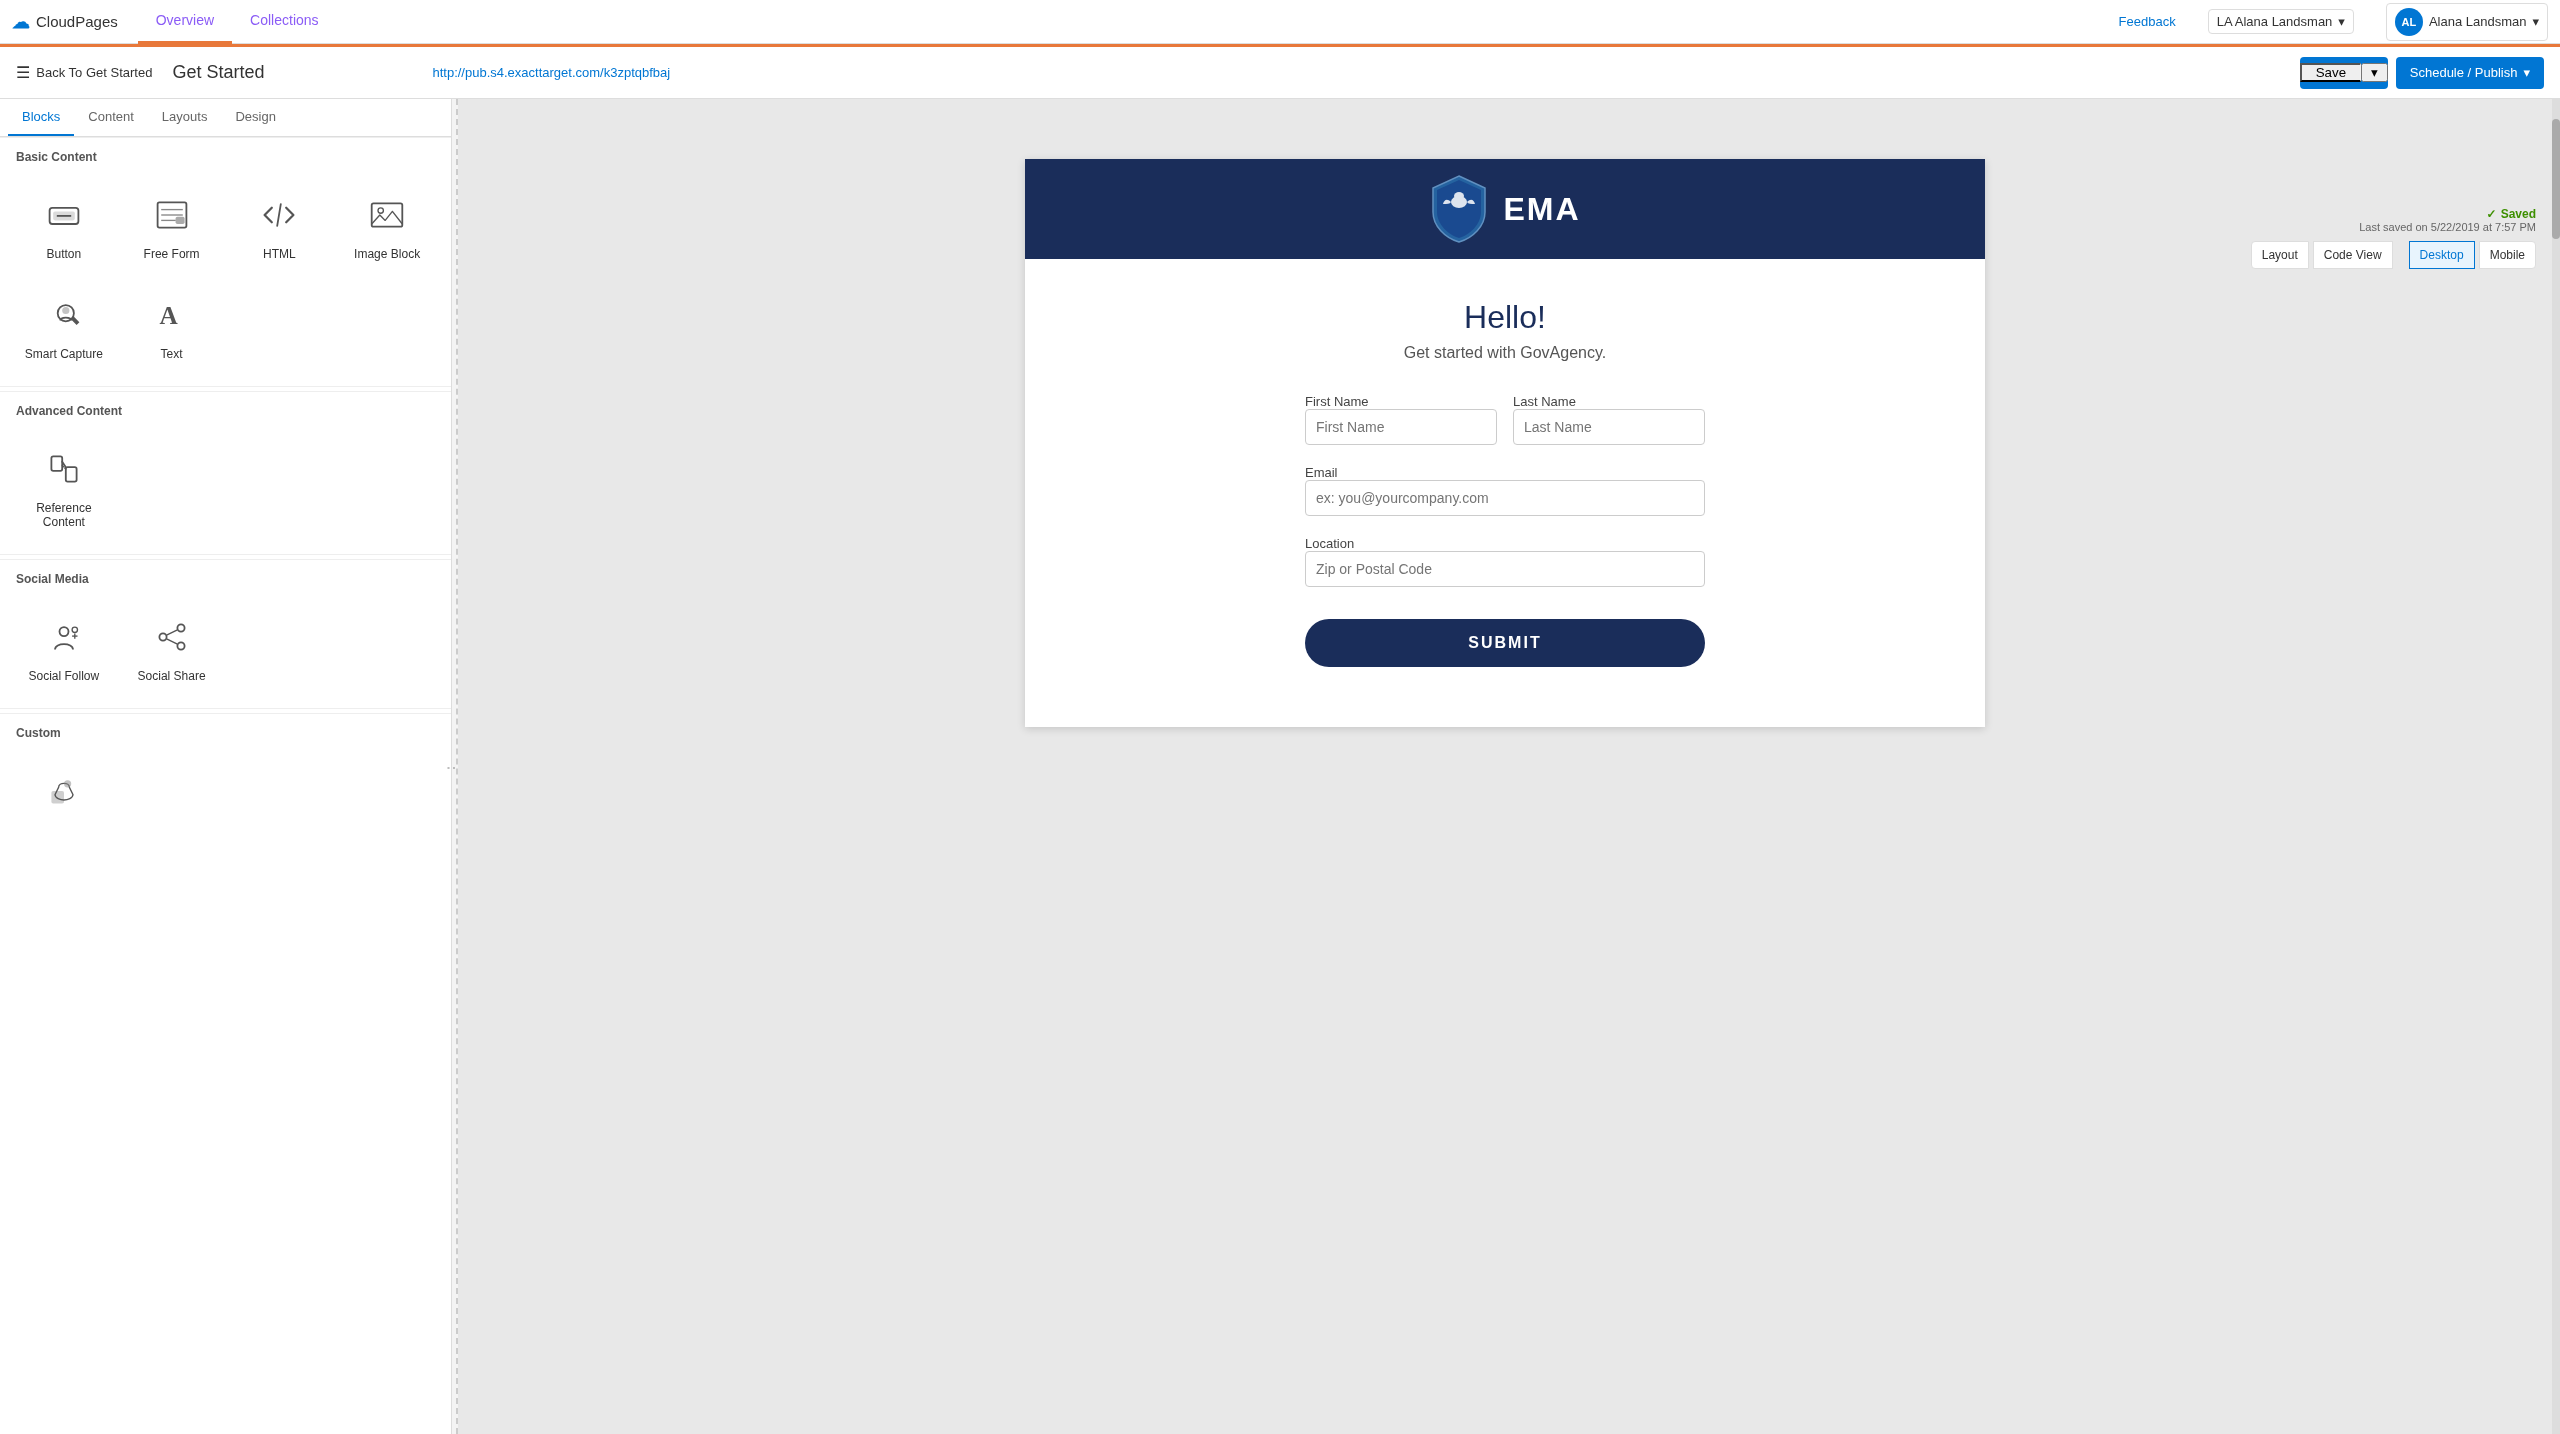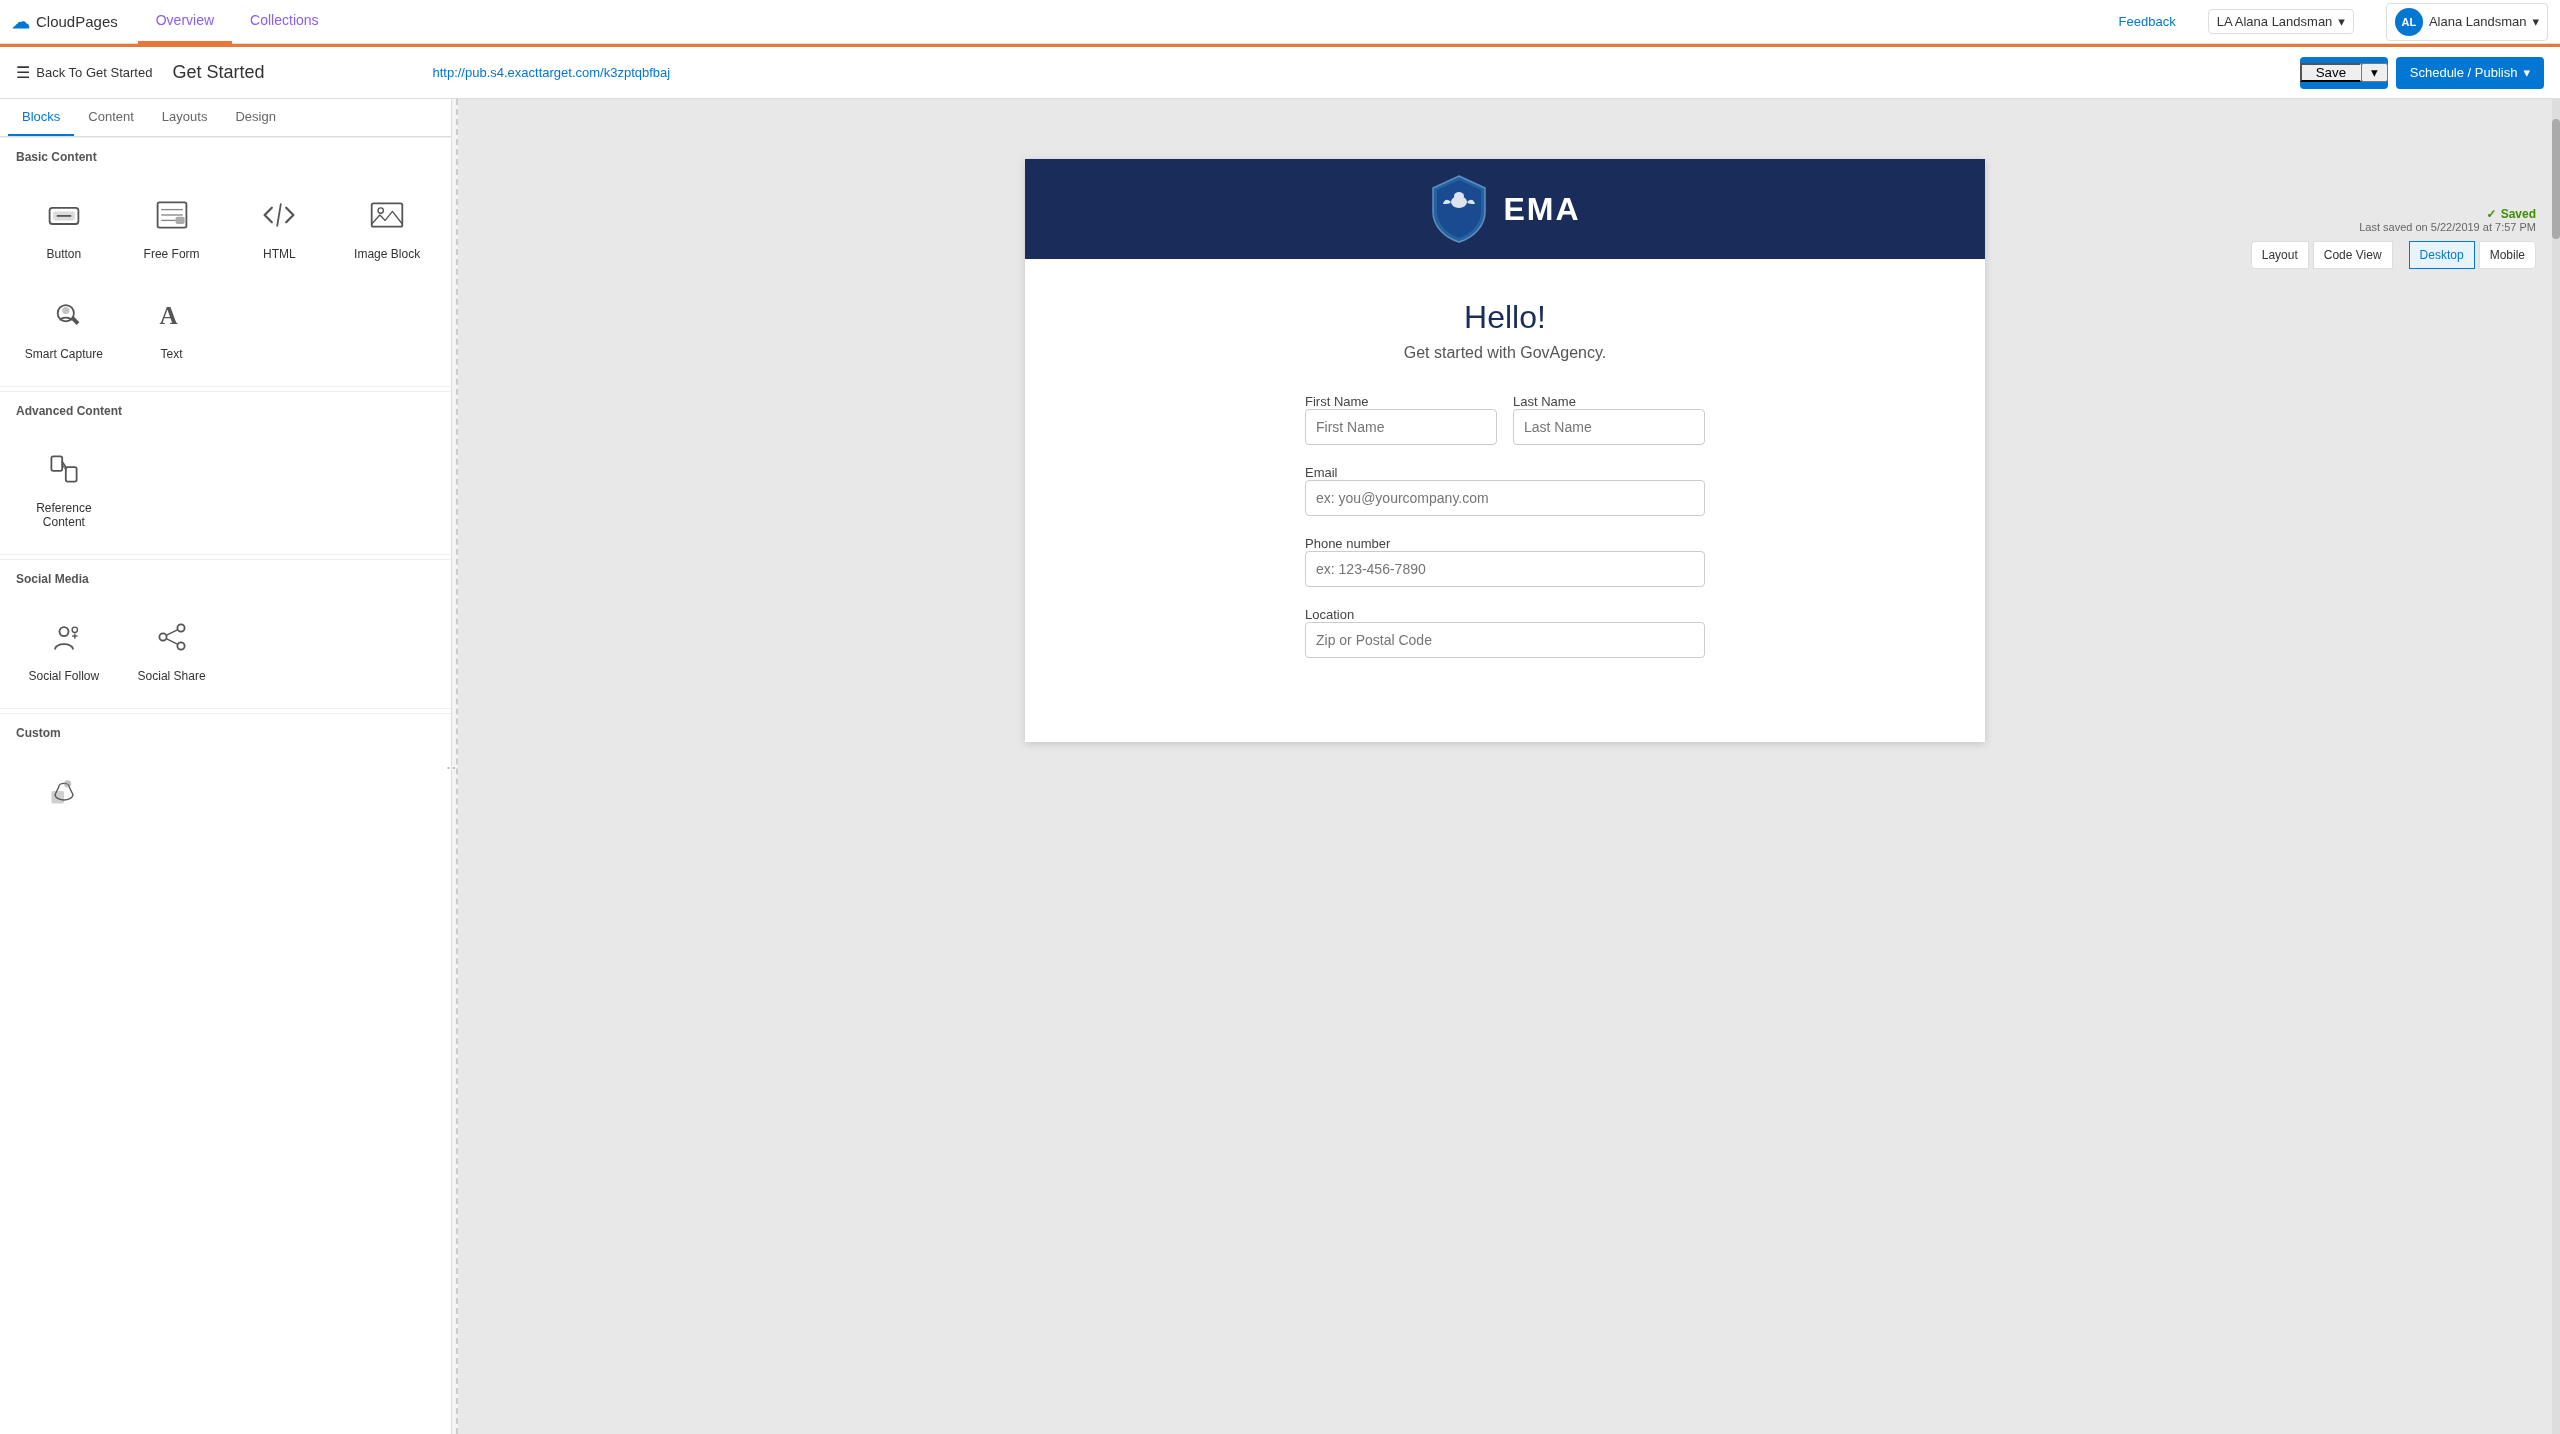--- a/index.html
+++ b/index.html
@@ -459,30 +459,27 @@
               <label class="form-label">Last Name</label>
               <input class="form-input" type="text" placeholder="Last Name" style="">
             </div>
           </div>
 
           <div class="form-group" style="margin-bottom:20px;">
             <label class="form-label">Email</label>
             <input class="form-input" type="email" placeholder="ex: you@yourcompany.com" style="">
           </div>
 
-          <div class="form-group" style="margin-bottom:20px;">
-            <label class="form-label">Phone number</label>
-            <input class="form-input" type="tel" placeholder="ex: 123-456-7890" style="">
-          </div>
 
           <div class="form-group" style="margin-bottom:24px;">
             <label class="form-label">Location</label>
             <input class="form-input" type="text" placeholder="Zip or Postal Code" style="">
           </div>
 
+          <button class="submit-btn">SUBMIT</button>
         </div>
       </div>
     </div>
   </main>
 
   <div class="right-scrollbar">
     <div class="right-scrollbar-thumb"></div>
   </div>
 </div>
 

